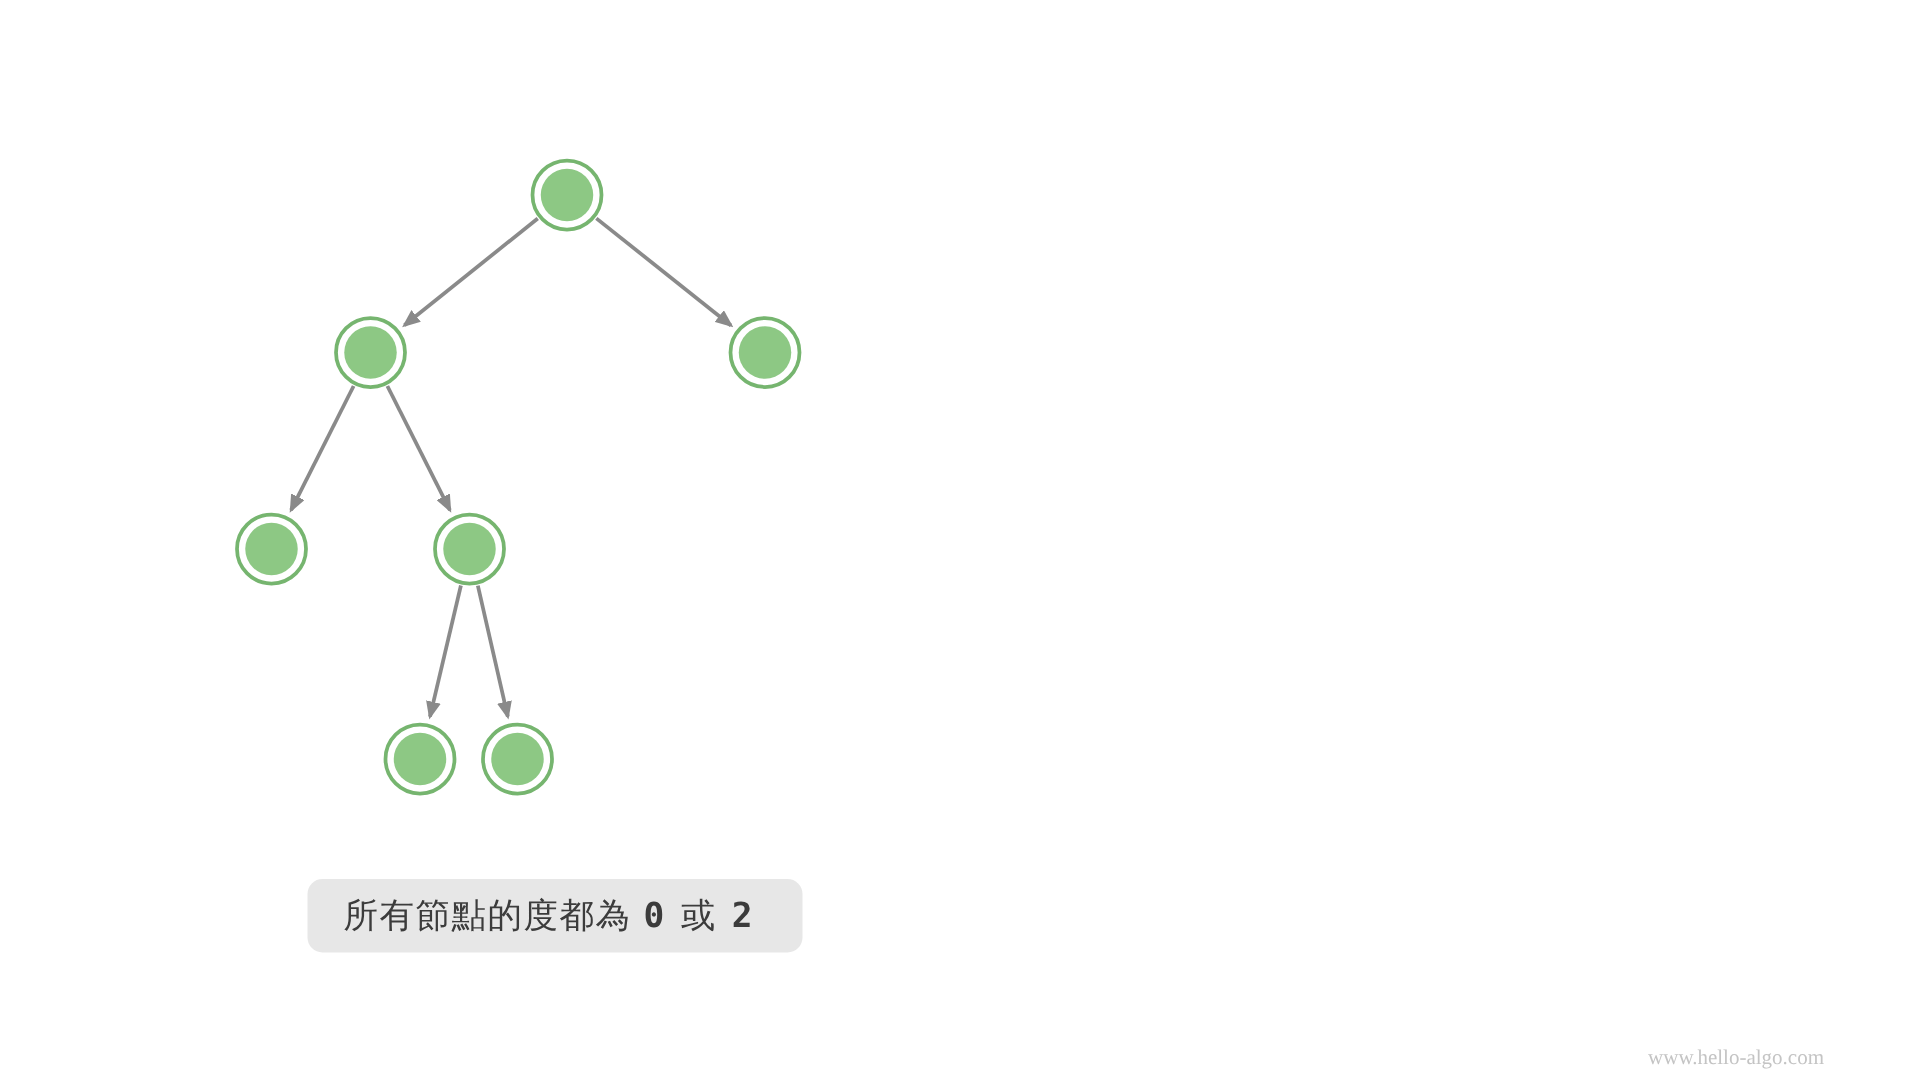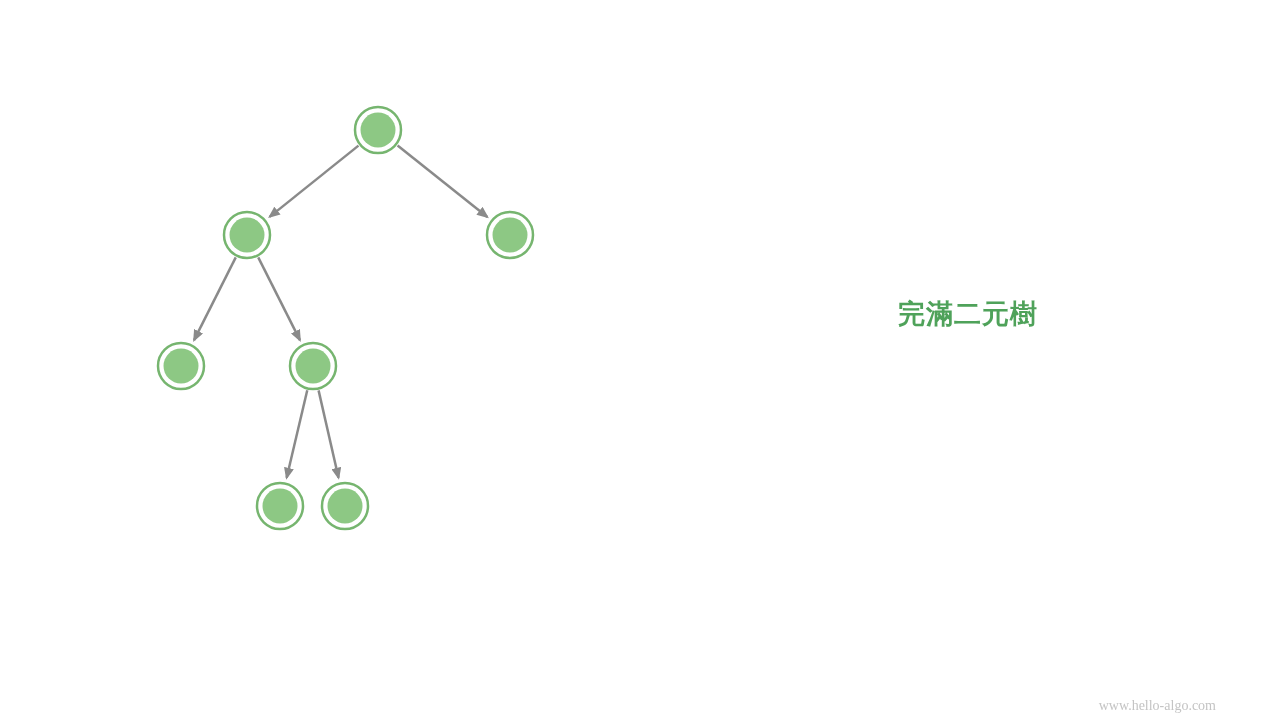--- a/index.html
+++ b/index.html
@@ -108,20 +108,22 @@
           <circle cx="280" cy="506" r="23" class="node-outer"></circle>
           <circle cx="280" cy="506" r="17.5" class="node-inner"></circle>
         </g>
         <g>
           <circle cx="345" cy="506" r="23" class="node-outer"></circle>
           <circle cx="345" cy="506" r="17.5" class="node-inner"></circle>
         </g>
       </g>
   </svg>
 
+  <div class="caption">
+    <span>所有節點的度都為</span><span class="mono">0</span><span class="conj">或</span><span class="mono">2</span>
+  </div>
 
   <div class="legend">
-    <div class="title-zh">完滿二元樹</div>
   </div>
 
   <div class="watermark">www.hello-algo.com</div>
 
 </div>
 
 </body></html>

